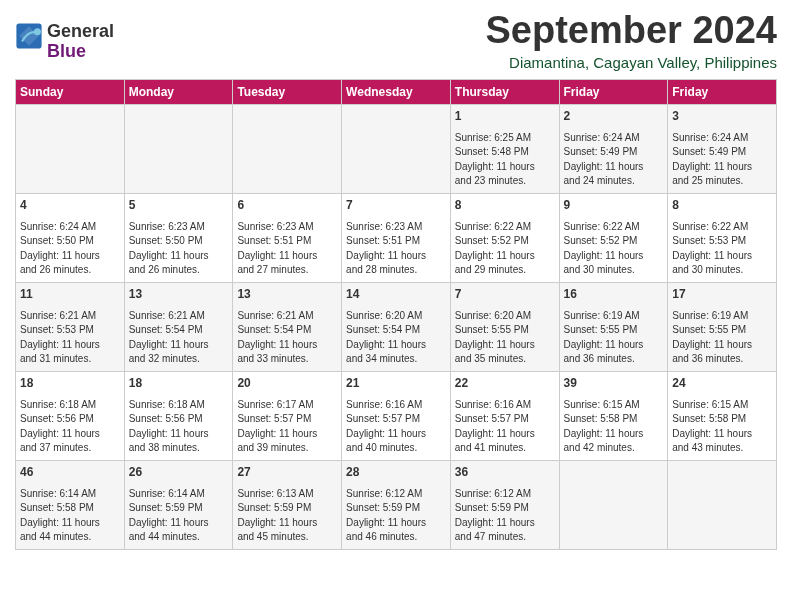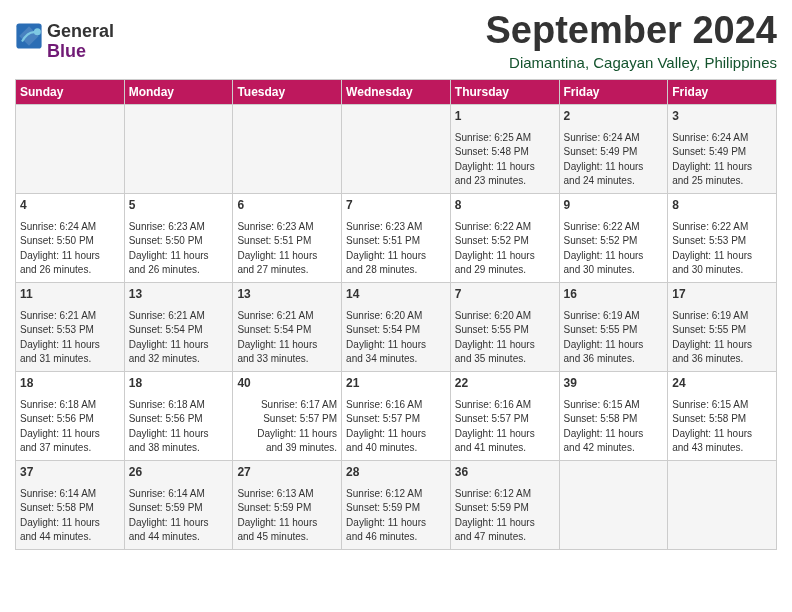--- a/index.html
+++ b/index.html
@@ -262,22 +262,22 @@
 and 37 minutes.</div>
         </td>
         <td>
           <span class="day-num">18</span>
           <div class="cell-info" style="white-space: pre-line;">Sunrise: 6:18 AM
 Sunset: 5:56 PM
 Daylight: 11 hours
 and 38 minutes.</div>
         </td>
         <td>
-          <span class="day-num">40</span>
-          <div class="cell-info" style="white-space: pre-line; text-align: right;">Sunrise: 6:17 AM
+          <span class="day-num">20</span>
+          <div class="cell-info" style="white-space: pre-line;">Sunrise: 6:17 AM
 Sunset: 5:57 PM
 Daylight: 11 hours
 and 39 minutes.</div>
         </td>
         <td>
           <span class="day-num">21</span>
           <div class="cell-info" style="white-space: pre-line;">Sunrise: 6:16 AM
 Sunset: 5:57 PM
 Daylight: 11 hours
 and 40 minutes.</div>
@@ -299,21 +299,21 @@
         <td>
           <span class="day-num">24</span>
           <div class="cell-info" style="white-space: pre-line;">Sunrise: 6:15 AM
 Sunset: 5:58 PM
 Daylight: 11 hours
 and 43 minutes.</div>
         </td>
       </tr>
       <tr>
         <td>
-          <span class="day-num">37</span>
+          <span class="day-num">46</span>
           <div class="cell-info" style="white-space: pre-line;">Sunrise: 6:14 AM
 Sunset: 5:58 PM
 Daylight: 11 hours
 and 44 minutes.</div>
         </td>
         <td>
           <span class="day-num">26</span>
           <div class="cell-info" style="white-space: pre-line;">Sunrise: 6:14 AM
 Sunset: 5:59 PM
 Daylight: 11 hours

